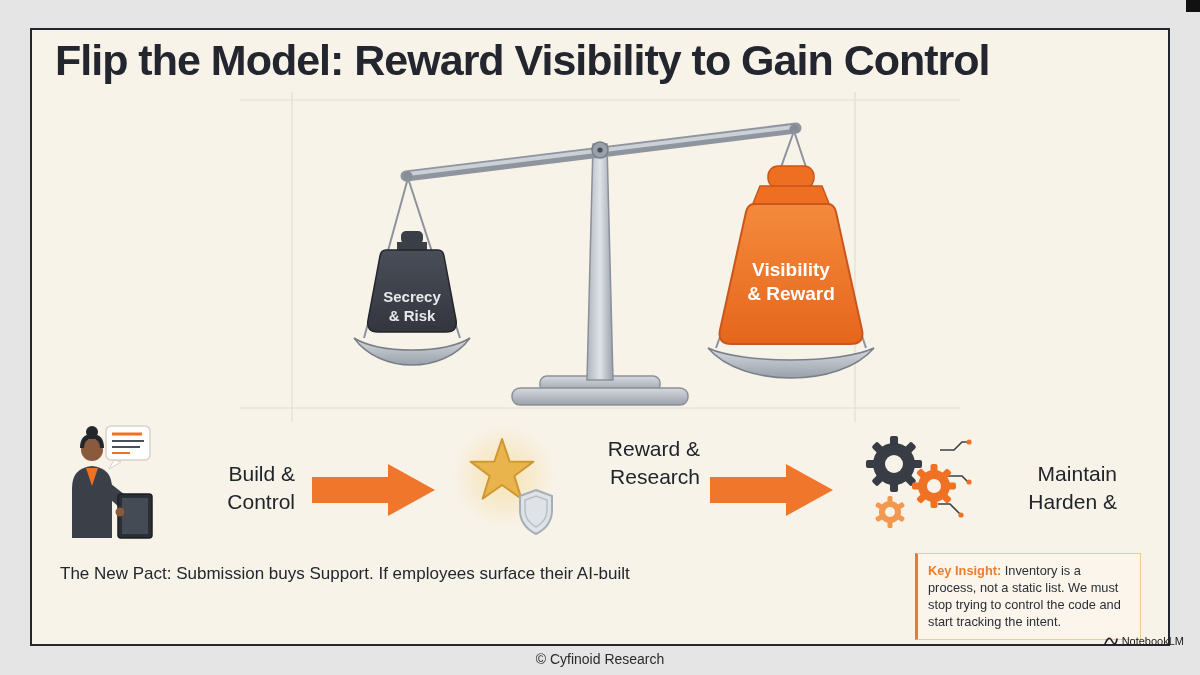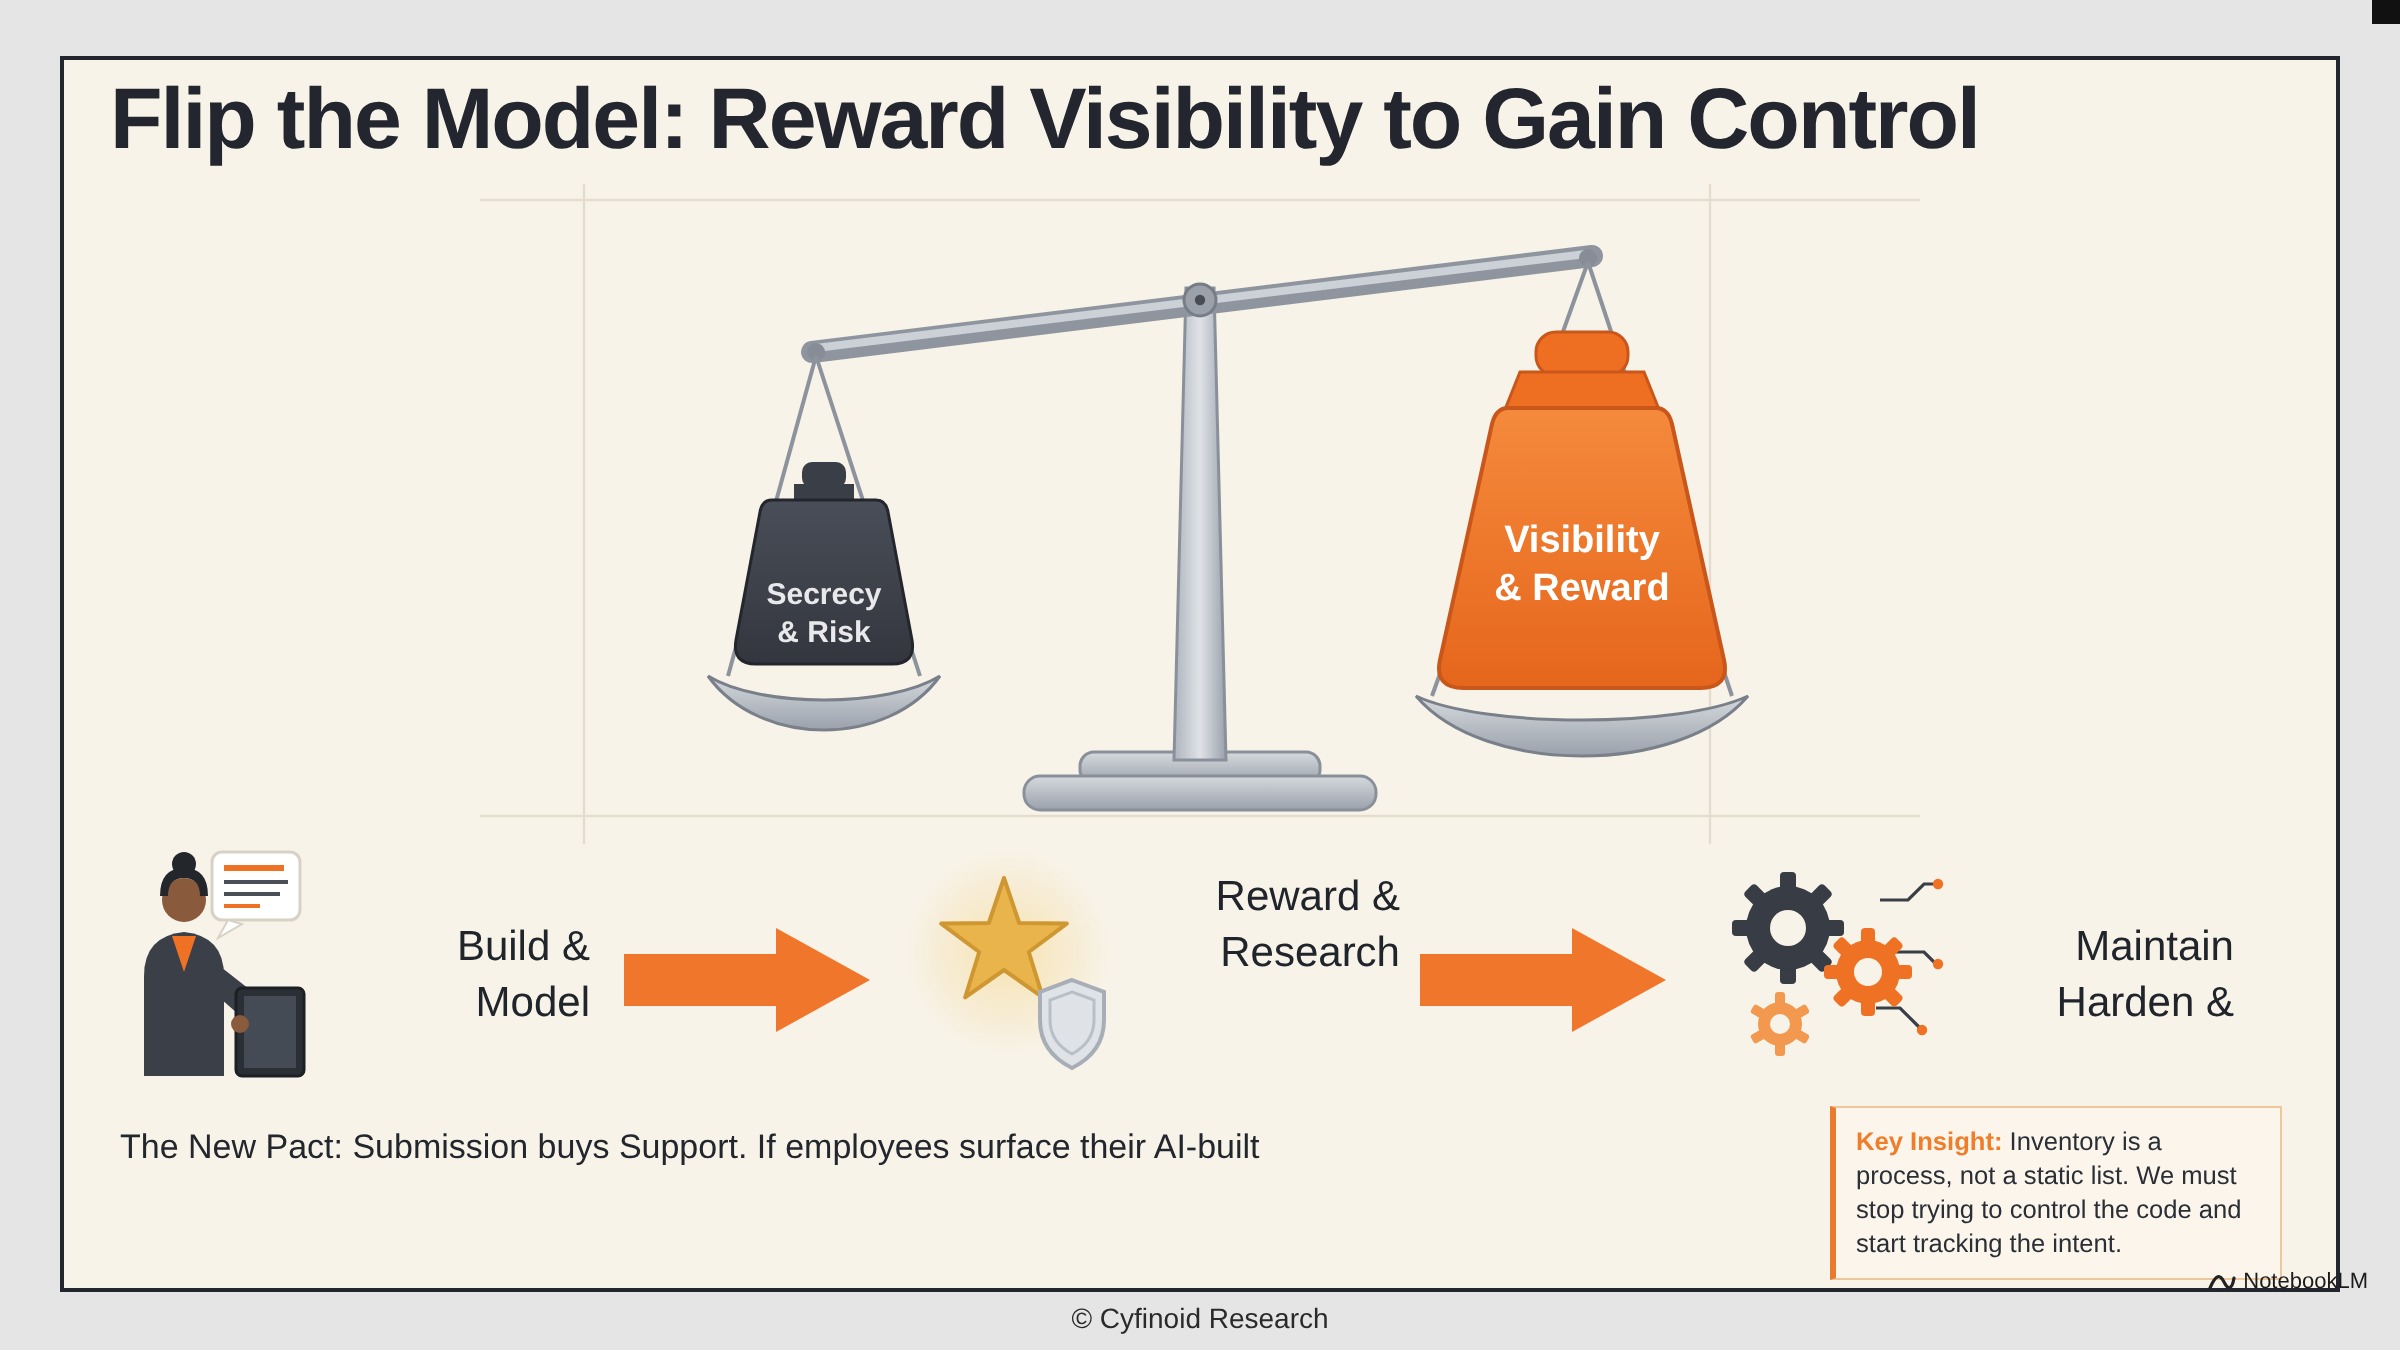--- a/index.html
+++ b/index.html
@@ -153,21 +153,21 @@
       <polygon points="24,44 36,44 30,62" fill="#ef7124"></polygon>
       <path d="M44,56 L72,78 L65,90 L40,68 Z" fill="#3a3f48"></path>
       <rect x="56" y="70" width="34" height="44" rx="3" fill="#2a2e35" stroke="#1c1f24" stroke-width="1.5"></rect>
       <rect x="60" y="74" width="26" height="36" fill="#444b55"></rect>
       <circle cx="58" cy="88" r="4.5" fill="#8a5a3c"></circle>
     </svg>
   </div>
 
   <div class="flow-label lbl-build">
     <div>Build &amp;</div>
-    <div>Model</div>
+    <div>Control</div>
   </div>
 
   <div class="arrow arrow1">
     <svg viewBox="0 0 125 56" width="125" height="56">
       <polygon points="0,15 76,15 76,2 123,28 76,54 76,41 0,41" fill="#f0762b"></polygon>
     </svg>
   </div>
 
   <div class="starshield">
     <svg viewBox="0 0 110 112" width="110" height="112">

